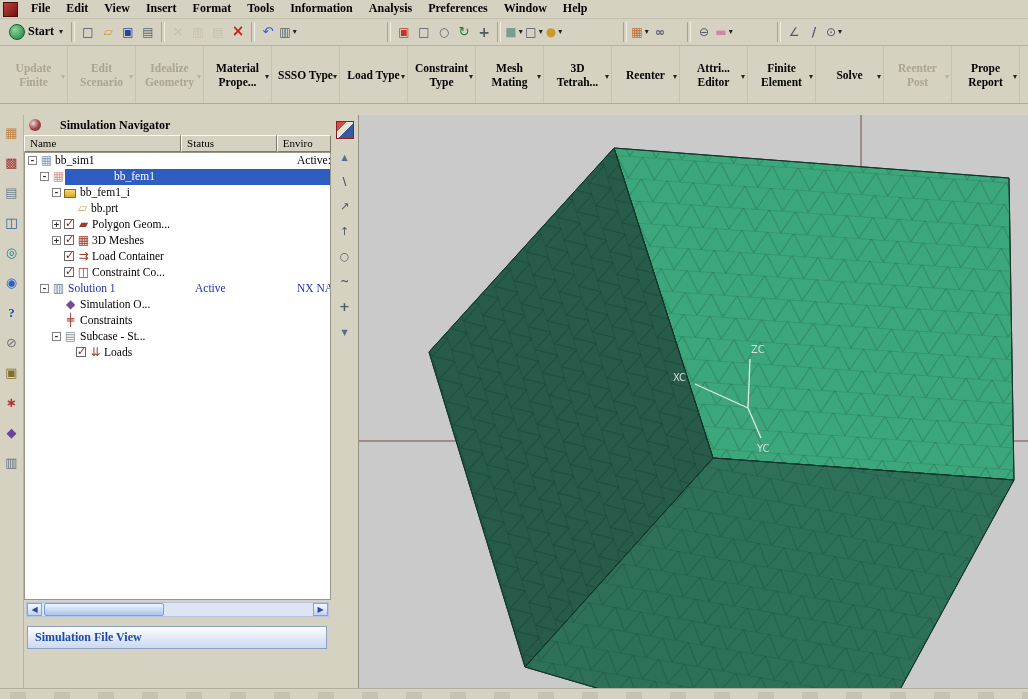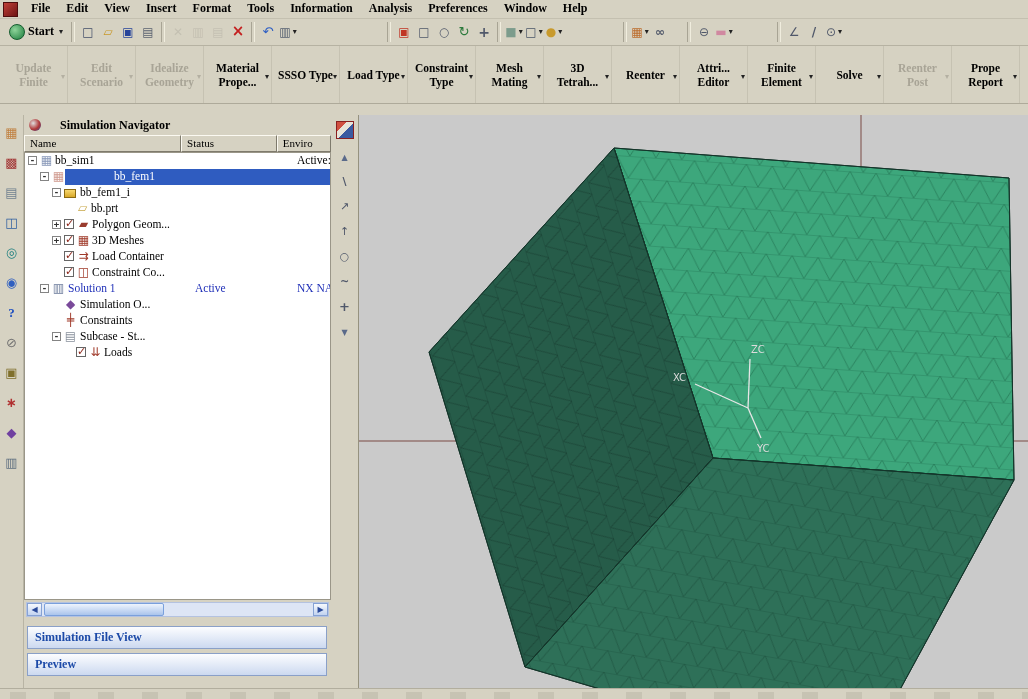--- a/index.html
+++ b/index.html
@@ -478,23 +478,20 @@
       </div>
     </div>
     <div class="hscroll">
       <span class="sbtn" style="left:0">◀</span>
       <span class="thumb"></span>
       <span class="sbtn" style="right:0">▶</span>
     </div>
     <div class="panelbar" style="top:511px">
       <span>Simulation File View</span>
     </div>
-    <div class="panelbar" style="top:538px">
-      <span>Preview</span>
-    </div>
   </div>
 
   <div class="midbar">
     <span class="mcolor"></span>
     <span class="mb">
         <i class="ic m-up"></i>
       </span>
     <span class="mb">
         <i class="ic m-bsl"></i>
       </span>

